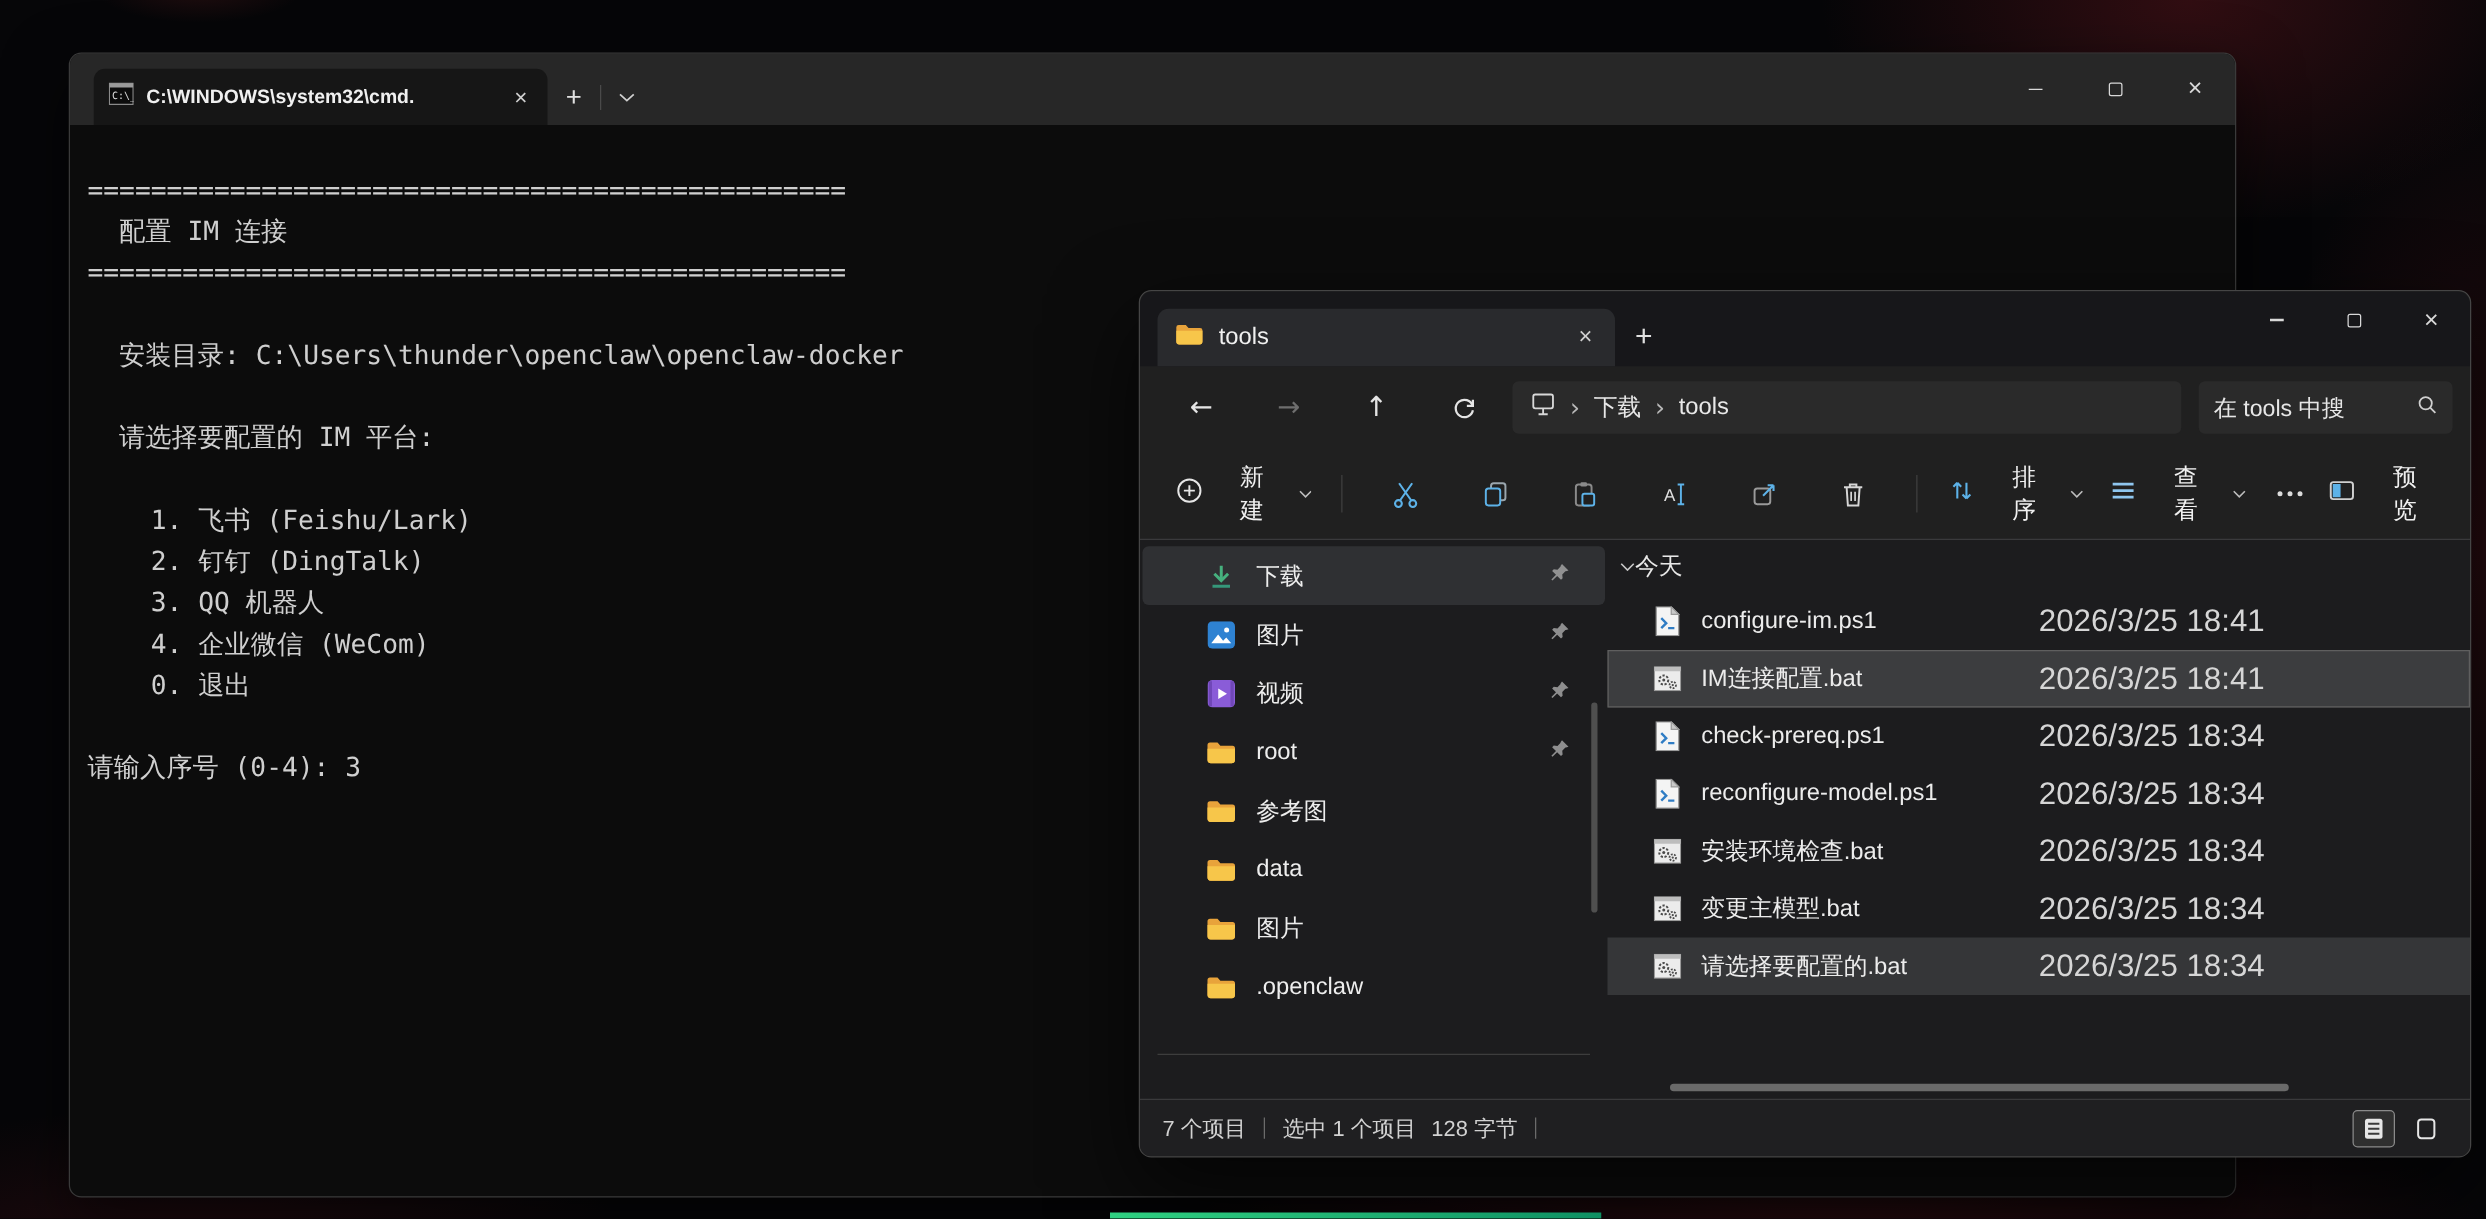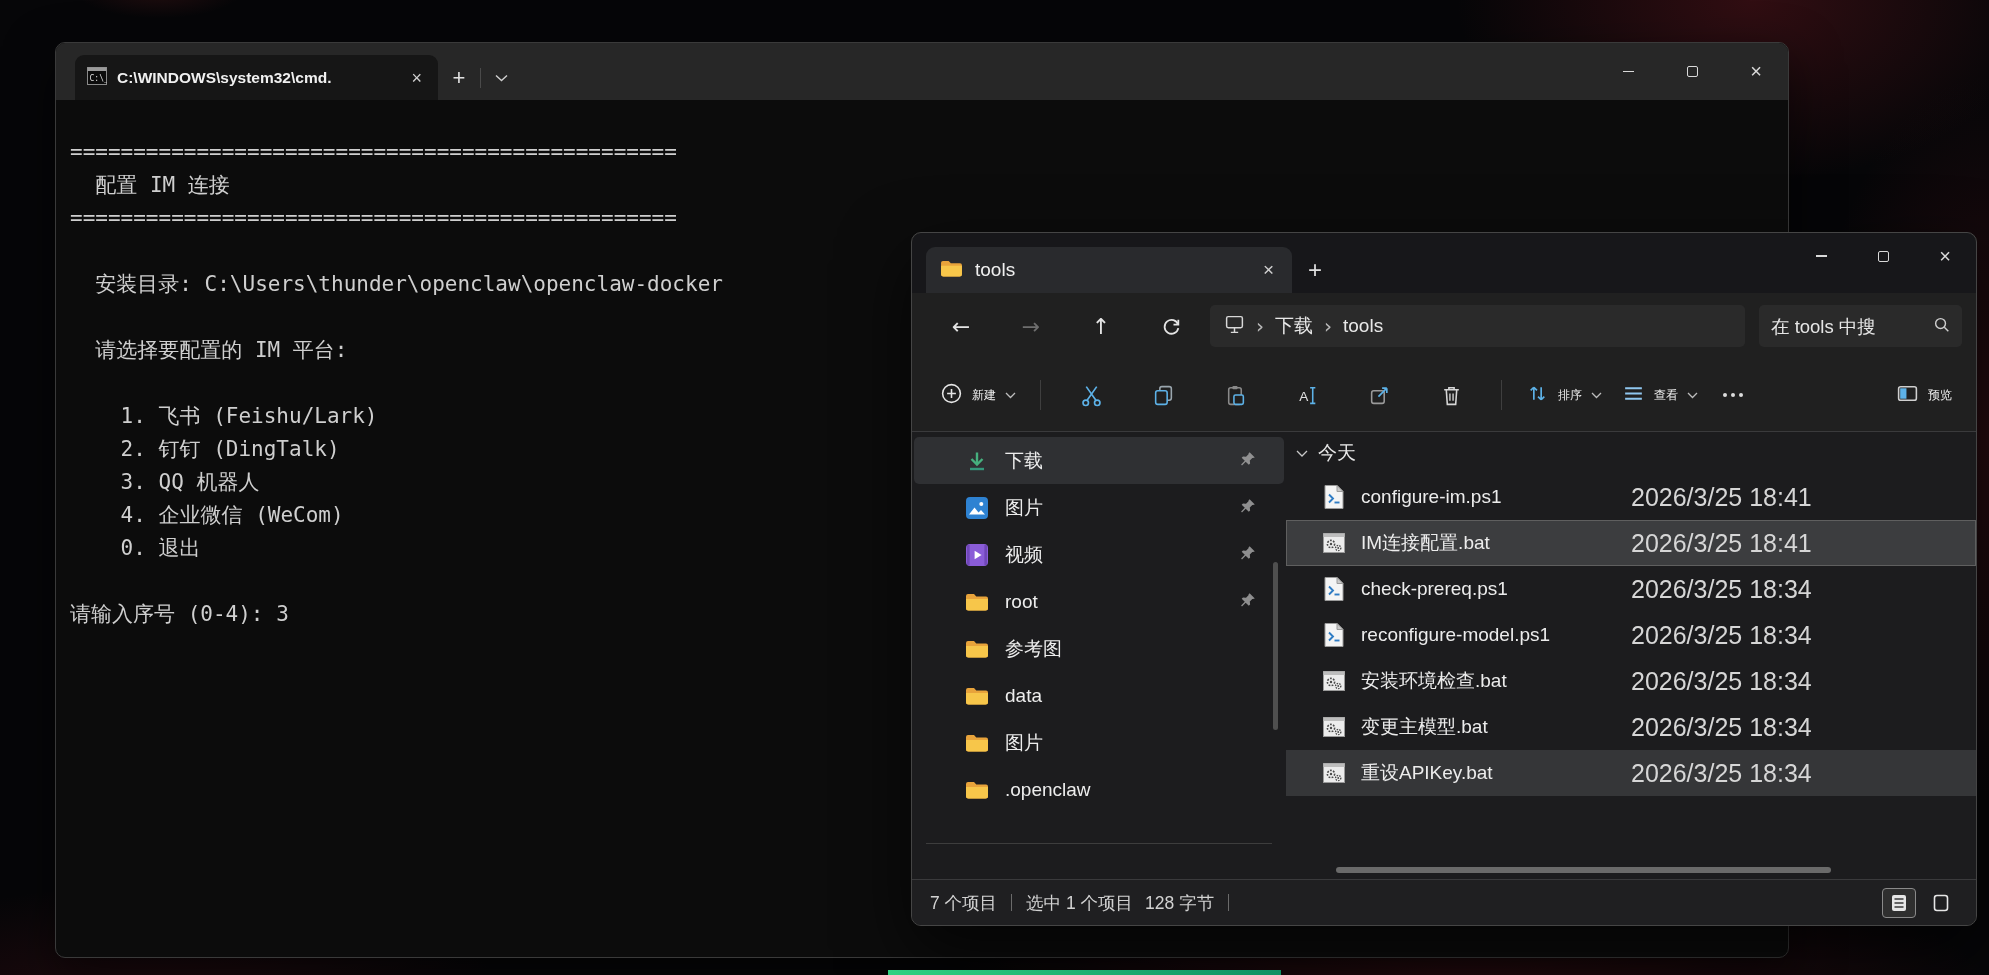--- a/index.html
+++ b/index.html
@@ -55,21 +55,21 @@
   .breadcrumb { width:535px; height:42px; background:#2a2a2a; border-radius:5px; display:flex;
     align-items:center; gap:11px; padding:0 14px; margin-left:4px; }
   .crumb { color:#e8e8e8; font-size:19px; }
   .crumb-chev { color:#b8b8b8; font-size:20px; font-family:"DejaVu Sans",sans-serif; }
   .searchbox { margin-left:auto; width:203px; height:42px; background:#2a2a2a; border-radius:5px;
     display:flex; align-items:center; padding:0 12px; gap:8px; }
   .search-text { color:#e6e6e6; font-size:18.5px; flex:1; white-space:nowrap; overflow:hidden; }
 
   .exp-toolbar { height:73px; display:flex; align-items:center; padding:0 18px; border-bottom:1px solid #3a3a3c; flex:none; }
   .tb-labelbtn { display:flex; align-items:center; gap:9px; padding:0 10px; height:52px; border-radius:5px; }
-  .tb-label { color:#f0f0f0; font-size:12px; }
+  .tb-label { color:#f0f0f0; font-size:19px;margin-left:20px; }
   .tb-sep { width:1px; height:30px; background:#3f3f3f; margin:0 14px; }
   .tb-icon { width:58px; height:52px; display:flex; align-items:center; justify-content:center; margin:0 7px; border-radius:5px; }
   .tb-more { width:50px; height:52px; display:flex; align-items:center; justify-content:center; gap:4px; }
   .dot { width:4px; height:4px; border-radius:50%; background:#dcdcdc; }
   .tb-preview { margin-left:auto; display:flex; align-items:center; gap:9px; padding:0 6px; }
 
   .exp-content { flex:1; display:flex; background:#1c1c1e; min-height:0; }
   .exp-sidebar { width:374px; flex:none; position:relative; padding-top:5px; }
   .sb-item { height:47px; display:flex; align-items:center; padding-left:50px; border-radius:5px; margin:0 2px; }
   .sb-item.selected { background:#2f3033; }
@@ -78,21 +78,21 @@
   .sb-pin { margin-left:auto; margin-right:28px; opacity:.85; }
   .sb-vscroll { position:absolute; right:8px; top:130px; width:5px; height:168px; background:#4f4f4f; border-radius:3px; }
   .sb-bottomline { position:absolute; left:14px; right:14px; bottom:35px; height:1px; background:#3d3d3d; }
 
   .exp-filepane { flex:1; position:relative; min-width:0; }
   .fl-header { position:relative; height:36px; margin-top:6px; display:flex; align-items:center; color:#d8d8d8; font-size:18px; }
   .fl-col-name { padding-left:33px; width:337px; }
   .fl-col-div { width:1px; height:26px; background:#3f3f3f; }
   .fl-col-date { padding-left:16px; }
   .fl-sort-chev { position:absolute; left:420px; top:-4px; }
-  .fl-group { height:42px; display:flex; align-items:center; gap:10px; padding-left:10px; color:#e8e8e8; font-size:19px; }
+  .fl-group { height:42px; display:flex; align-items:center; padding-left:10px; color:#e8e8e8; font-size:19px; }
   .file-row { position:relative; height:46px; display:flex; align-items:center; padding-left:35px; }
   .file-row.selected { background:#3c3d3f; outline:1px solid #5f5f5f; outline-offset:-1px; }
   .file-row.hover { background:#353638; }
   .f-icon { width:26px; display:flex; justify-content:center; }
   .f-name { color:#ececec; font-size:19px; margin-left:14px; }
   .f-date { position:absolute; left:345px; color:#d6d6d6; font-size:25px; }
   .fl-hscroll { position:absolute; bottom:6px; left:50px; width:495px; height:6px; background:#6a6a6a; border-radius:3px; }
 
   .exp-statusbar { height:46px; flex:none; border-top:1px solid #3a3a3c; background:#1f1f21;
     display:flex; align-items:center; padding:0 18px; }
@@ -499,21 +499,21 @@
           <span class="f-icon">
             <svg width="22" height="20" viewBox="0 0 22 20">
                 <rect x=".5" y=".5" width="21" height="19" fill="#ececec" stroke="#9a9a9a"></rect>
                 <rect x=".5" y=".5" width="21" height="3.5" fill="#bdbdbd"></rect>
                 <circle cx="8" cy="11" r="3.6" fill="none" stroke="#4a4a4a" stroke-width="1.6" stroke-dasharray="1.8 1.3"></circle>
                 <circle cx="8" cy="11" r="1.2" fill="#4a4a4a"></circle>
                 <circle cx="15.2" cy="15" r="2.6" fill="none" stroke="#4a4a4a" stroke-width="1.4" stroke-dasharray="1.5 1.1"></circle>
                 <circle cx="15.2" cy="15" r=".9" fill="#4a4a4a"></circle>
               </svg>
           </span>
-          <span class="f-name">重设APIKey.bat</span>
+          <span class="f-name">请选择要配置的.bat</span>
           <span class="f-date">2026/3/25 18:34</span>
         </div>
 
         <div class="fl-hscroll"></div>
       </div>
     </div>
 
     <div class="exp-statusbar">
       <span class="st-text">7 个项目</span>
       <span class="st-div"></span>

